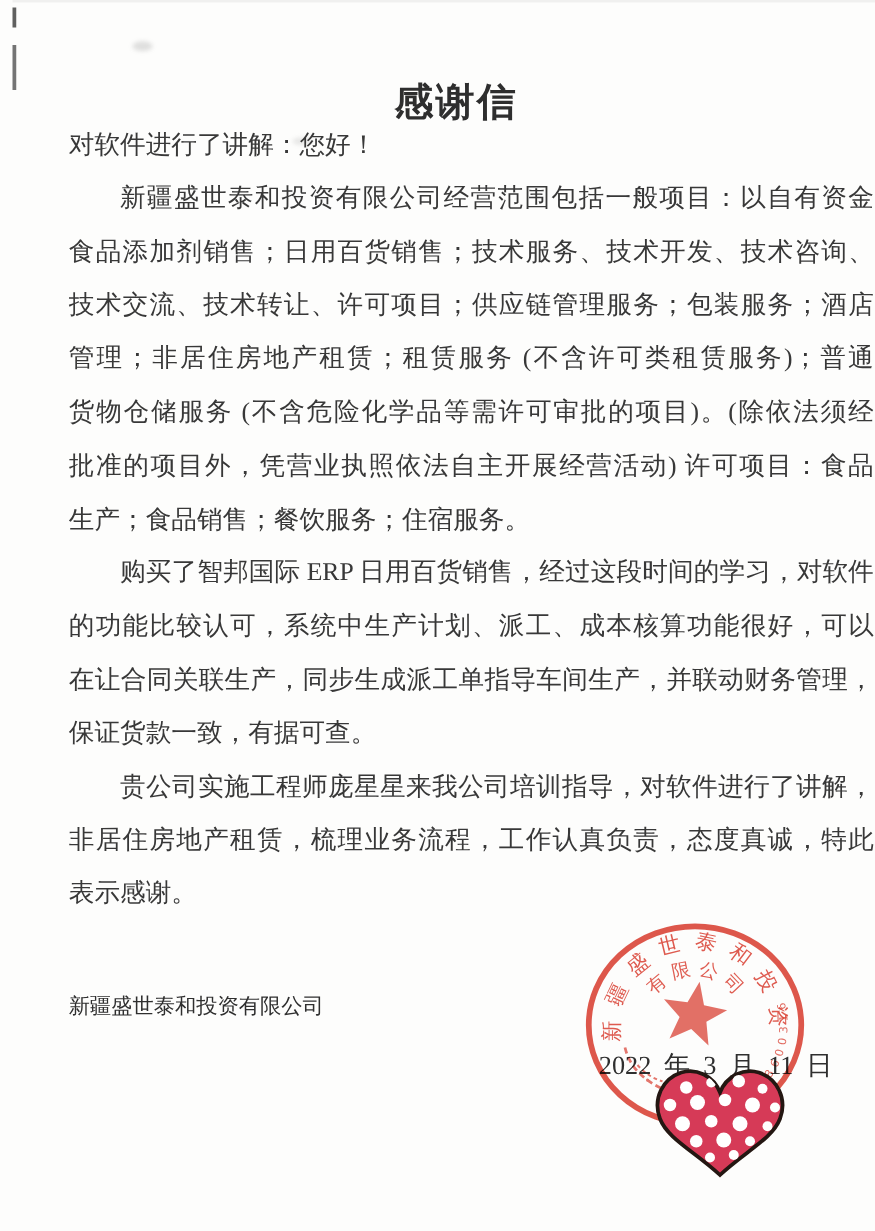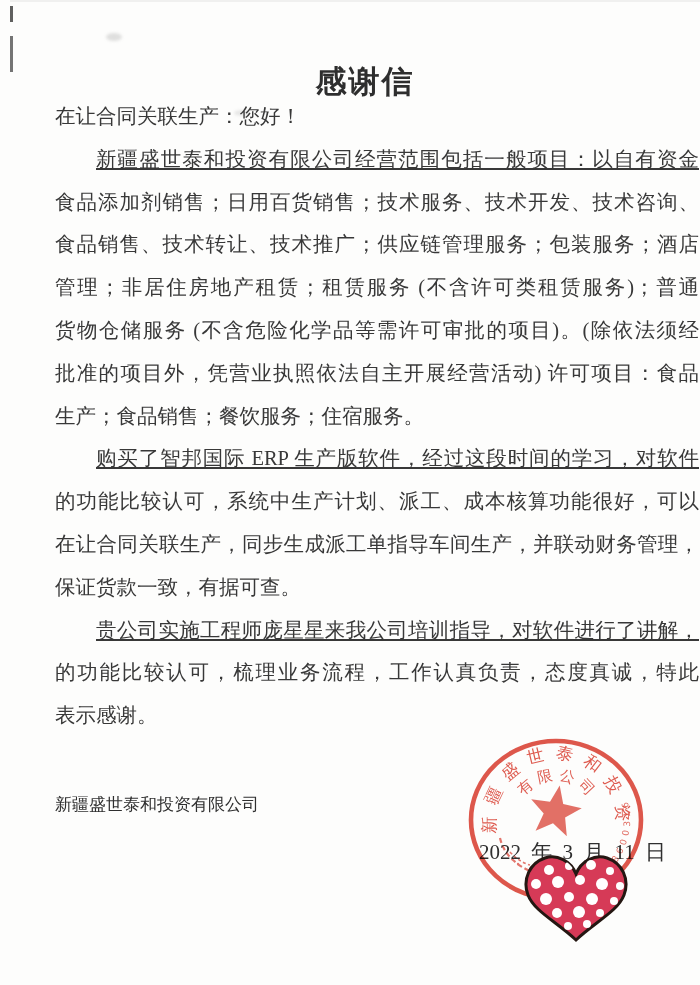--- a/index.html
+++ b/index.html
@@ -21,21 +21,21 @@
   
   .body-text{
     position:absolute;top:95px;left:45px;width:644px;
     font-size:20.5px;line-height:42.8px;color:#383838;
   }
   .line{
     text-align:justify;text-align-last:justify;
     height:42.8px;overflow:hidden;white-space:nowrap;
   }
   .line.salutation{text-align-last:left;}
-  .line.first{text-indent:2em;text-decoration:underline;}
+  .line.first{text-indent:2em;}
   .line.last{text-align-last:left;}
   
   .signature{
     position:absolute;top:784px;left:45px;width:644px;
     padding-right:31px;box-sizing:border-box;
     font-size:17px;line-height:42.8px;color:#2f2f2f;
   }
   .date{
     position:absolute;top:831px;left:45px;width:644px;
     padding-right:33px;box-sizing:border-box;
@@ -67,37 +67,37 @@
 
   <div class="edge-top"></div>
   <div class="speck s1"></div>
   <div class="speck s2"></div>
   <div class="smudge m1"></div>
   <div class="smudge m2"></div>
 
   <h1 class="title">感谢信</h1>
 
   <div class="body-text">
-    <div class="line salutation">在让合同关联生产：您好！</div>
+    <div class="line salutation">对软件进行了讲解：您好！</div>
 
     <div class="line first">新疆盛世泰和投资有限公司经营范围包括一般项目：以自有资金</div>
     <div class="line">食品添加剂销售；日用百货销售；技术服务、技术开发、技术咨询、</div>
-    <div class="line">食品销售、技术转让、技术推广；供应链管理服务；包装服务；酒店</div>
+    <div class="line">技术交流、技术转让、许可项目；供应链管理服务；包装服务；酒店</div>
     <div class="line">管理；非居住房地产租赁；租赁服务 (不含许可类租赁服务)；普通</div>
     <div class="line">货物仓储服务 (不含危险化学品等需许可审批的项目)。(除依法须经</div>
     <div class="line">批准的项目外，凭营业执照依法自主开展经营活动) 许可项目：食品</div>
     <div class="line last">生产；食品销售；餐饮服务；住宿服务。</div>
 
-    <div class="line first">购买了智邦国际 ERP 生产版软件，经过这段时间的学习，对软件</div>
+    <div class="line first">购买了智邦国际 ERP 日用百货销售，经过这段时间的学习，对软件</div>
     <div class="line">的功能比较认可，系统中生产计划、派工、成本核算功能很好，可以</div>
     <div class="line">在让合同关联生产，同步生成派工单指导车间生产，并联动财务管理，</div>
     <div class="line last">保证货款一致，有据可查。</div>
 
     <div class="line first">贵公司实施工程师庞星星来我公司培训指导，对软件进行了讲解，</div>
-    <div class="line">的功能比较认可，梳理业务流程，工作认真负责，态度真诚，特此</div>
+    <div class="line">非居住房地产租赁，梳理业务流程，工作认真负责，态度真诚，特此</div>
     <div class="line last">表示感谢。</div>
   </div>
 
   <div class="signature">新疆盛世泰和投资有限公司</div>
   <div class="date">2022 年 3 月 11 日</div>
 
   <svg class="stamp" viewBox="0 0 180 168" xmlns="http://www.w3.org/2000/svg" aria-hidden="true">
     <defs>
       <path id="arcOuter" d="M 32.7 104.9 A 61 61 0 1 1 147.3 104.9" fill="none"></path>
       <path id="arcInner" d="M 55.4 64 A 40 40 0 0 1 124.6 64" fill="none"></path>

